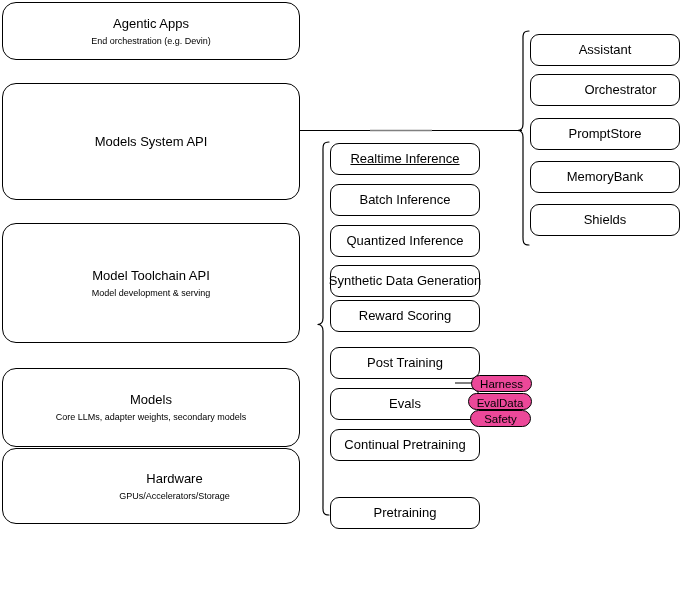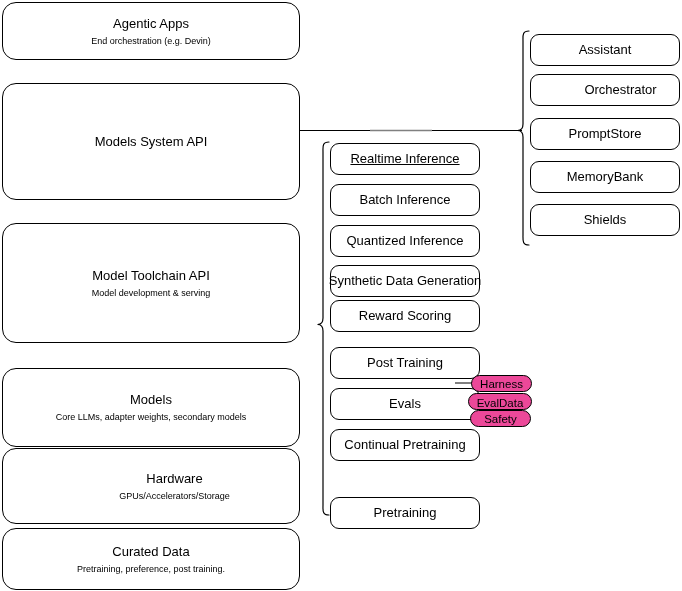--- a/index.html
+++ b/index.html
@@ -137,24 +137,20 @@
   <div class="node layer" style="top:368px;height:79px;">
     <div class="title">Models</div>
     <div class="subtitle">Core LLMs, adapter weights, secondary models</div>
   </div>
 
   <div class="node layer" style="top:448px;height:76px;padding-left:47px;">
     <div class="title">Hardware</div>
     <div class="subtitle">GPUs/Accelerators/Storage</div>
   </div>
 
-  <div class="node layer" style="top:528px;height:62px;">
-    <div class="title">Curated Data</div>
-    <div class="subtitle">Pretraining, preference, post training.</div>
-  </div>
 
   <div class="node item mid-item" style="top:143px;text-decoration:underline;">
     <div class="title">Realtime Inference</div>
   </div>
   <div class="node item mid-item" style="top:184px;">
     <div class="title">Batch Inference</div>
   </div>
   <div class="node item mid-item" style="top:225px;">
     <div class="title">Quantized Inference</div>
   </div>

